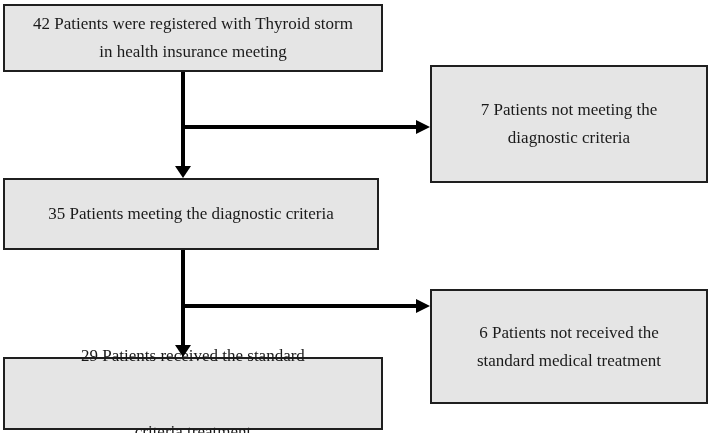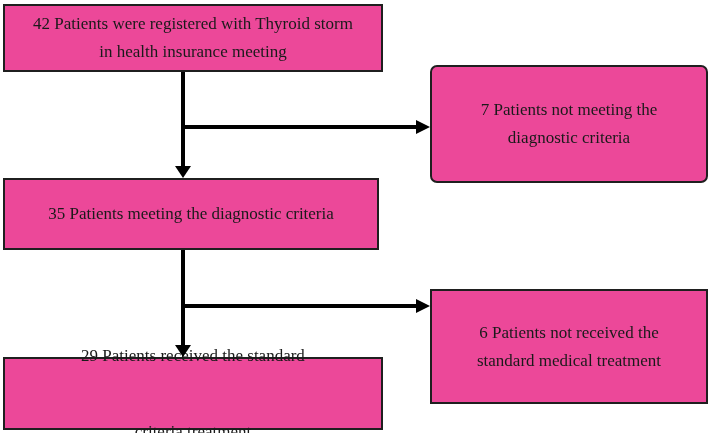--- a/index.html
+++ b/index.html
@@ -13,38 +13,38 @@
     height: 433px;
     background: #ffffff;
     font-family: "Liberation Serif", "DejaVu Serif", serif;
     color: #1a1a1a;
     overflow: hidden;
   }
   .flow-box {
     position: absolute;
     box-sizing: border-box;
     border: 2px solid #1f1f1f;
-    background: #ec4899;
+    background: #e5e5e5;
     display: flex;
     flex-direction: column;
     justify-content: center;
     align-items: center;
     text-align: center;
     font-size: 17px;
     line-height: 1.62;
   }
   .flow-box .line {
     white-space: nowrap;
   }
   
   .box-registered { left: 3px;   top: 4px;   width: 380px; height: 68px; }
   .box-meeting    { left: 3px;   top: 178px; width: 376px; height: 72px; }
   .box-received   { left: 3px;   top: 357px; width: 380px; height: 73px; gap: 48px; }
   
-  .box-not-meeting  { left: 430px; top: 65px;  width: 278px; height: 118px; border-radius: 7px; }
+  .box-not-meeting  { left: 430px; top: 65px;  width: 278px; height: 118px; }
   .box-not-received { left: 430px; top: 246px; width: 278px; height: 115px; margin-top: 43px; }
 
   
   .line-seg {
     position: absolute;
     background: #000000;
   }
   .v-line-1 { left: 181px; top: 72px;  width: 4px;   height: 96px; }
   .v-line-2 { left: 181px; top: 250px; width: 4px;   height: 96px; }
   .h-line-1 { left: 183px; top: 125px; width: 234px; height: 4px; }

